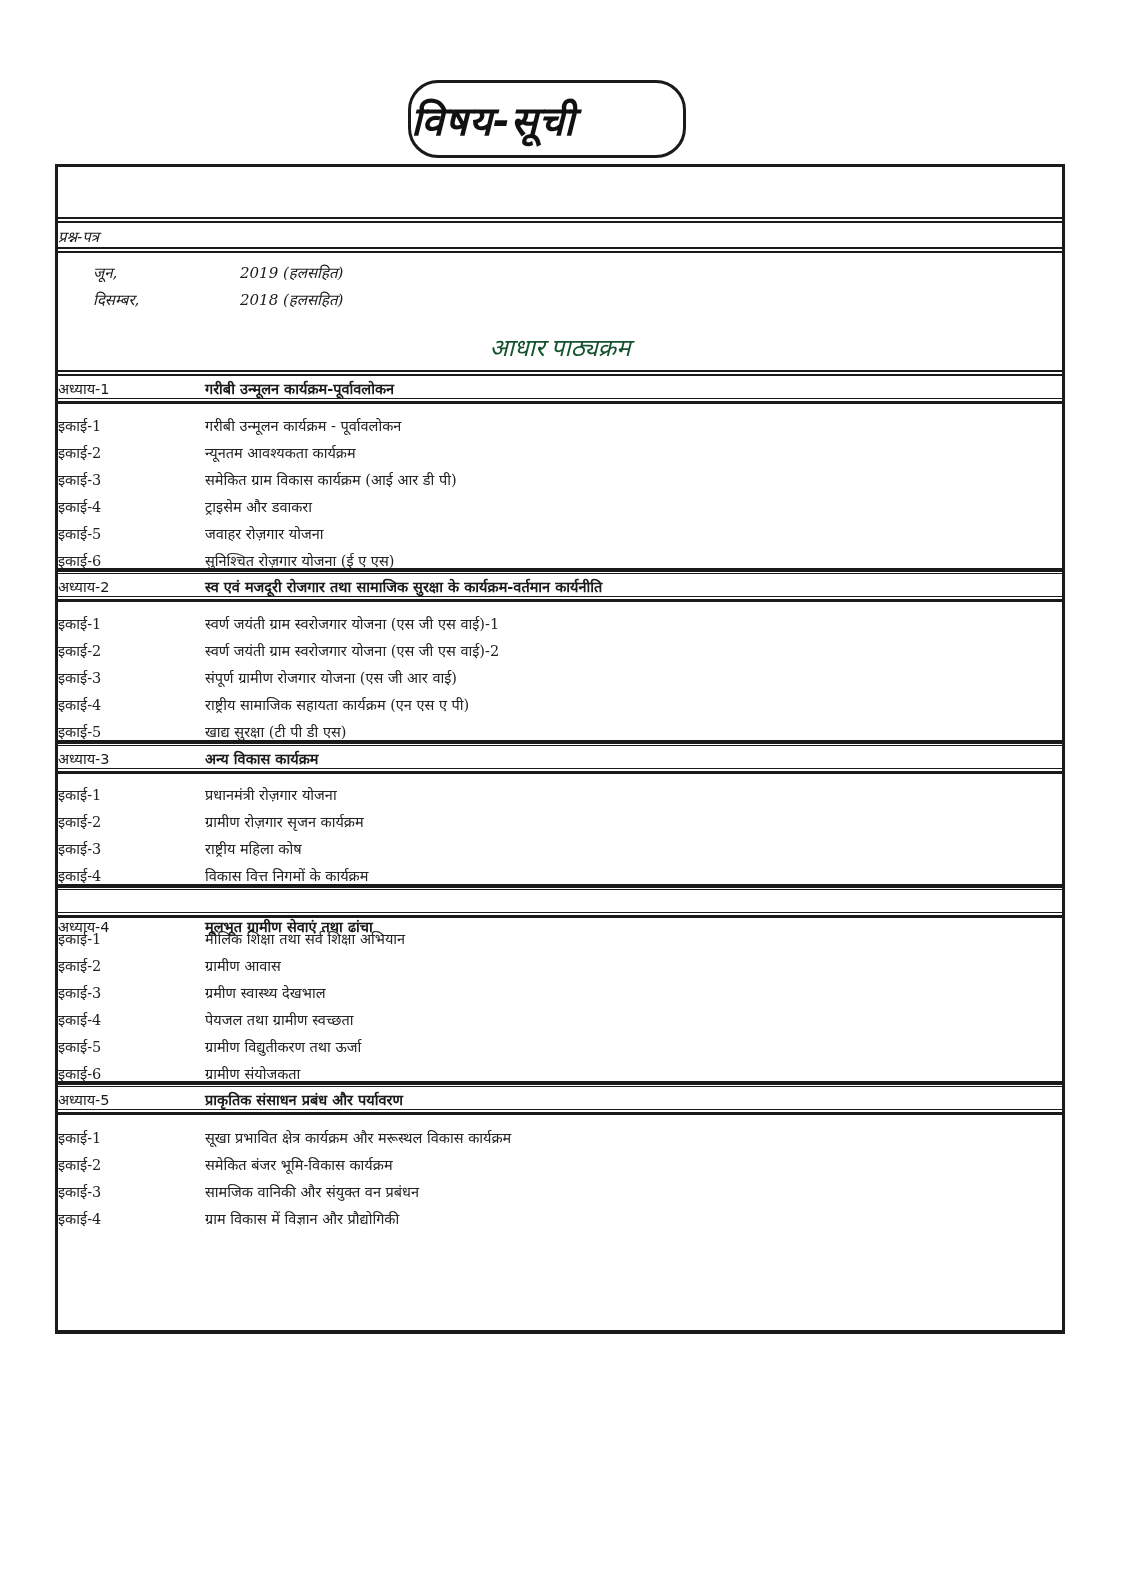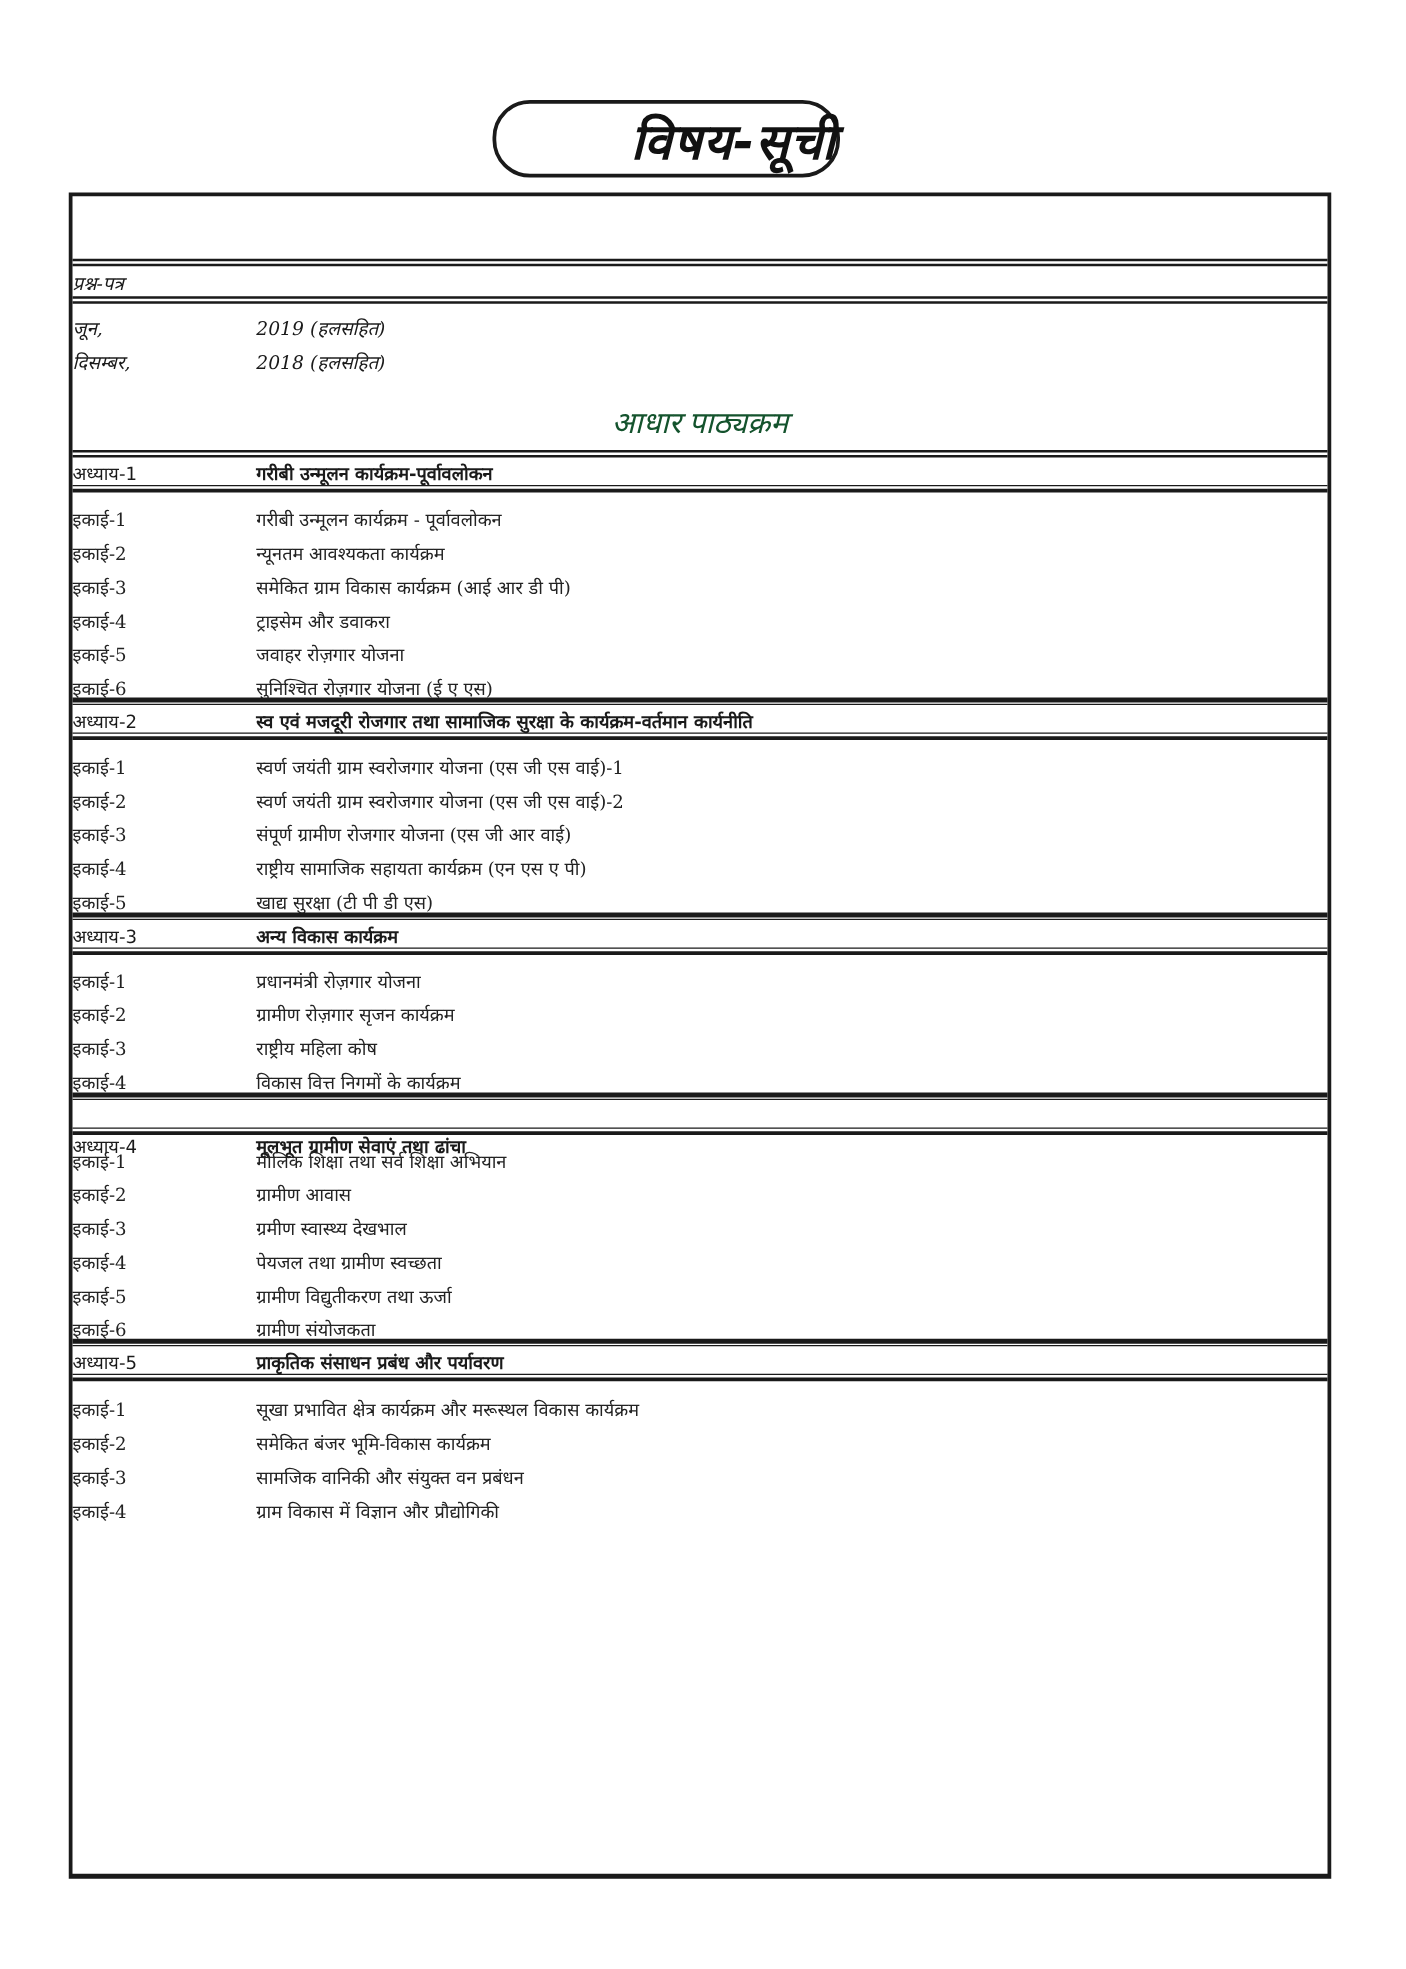--- a/index.html
+++ b/index.html
@@ -1,47 +1,47 @@
 <!DOCTYPE html>
 <html><head>
   <meta charset="utf-8">
   <style>
     * { margin: 0; padding: 0; box-sizing: border-box; }
     html, body { width: 1125px; height: 1575px; background: #ffffff; overflow: hidden; }
     body { position: relative; font-family: "DejaVu Serif", "Liberation Serif", serif; color: #1a1a1a; }
 
     .title-box {
-      position: absolute; left: 394px; top: 80px; width: 278px; height: 62px;
+      position: absolute; left: 408px; top: 80px; width: 278px; height: 78px;
       border: 3px solid #1a1a1a; border-radius: 30px;
-      display: flex; align-items: center; justify-content: flex-end;
+      display: flex; align-items: center; justify-content: flex-start;
     }
     .title-text {
       font-family: "DejaVu Sans", "Liberation Sans", sans-serif;
       font-size: 40px; font-weight: bold; font-style: italic; letter-spacing: 1px;
       color: #111;
     }
 
     .frame {
-      position: absolute; left: 55px; top: 154px; width: 1010px; height: 1349px;
+      position: absolute; left: 55px; top: 164px; width: 1010px; height: 1170px;
       border: 3px solid #1a1a1a; border-bottom-width: 4px;
     }
 
     .dline { position: absolute; left: 0; right: 0; height: 6px;
              border-top: 2px solid #1a1a1a; border-bottom: 2px solid #1a1a1a; }
     .tline { position: absolute; left: 0; right: 0; height: 6px;
              border-top: 4px solid #1a1a1a; border-bottom: 1px solid #1a1a1a; }
     .bline { position: absolute; left: 0; right: 0; height: 6px;
              border-top: 1px solid #1a1a1a; border-bottom: 3px solid #1a1a1a; }
 
     .row { position: absolute; left: 0; right: 0; height: 24px; display: flex; align-items: center; }
     .c1 { position: absolute; left: 0px; font-size: 15px; }
     .c2 { position: absolute; left: 147px; font-size: 15px; }
 
     .paper-label { font-style: italic; font-size: 15px; }
-    .italic { font-style: italic; }
+    .italic { font-style: italic; padding-left: 35px; }
 
     .section-heading {
       position: absolute; left: 0; right: 0; text-align: center;
       font-family: Liberation Serif, serif;
       font-size: 24px; font-style: italic; font-weight: normal; color: #14532d;
     }
     .chap .c1, .chap .c2 {
       font-family: "DejaVu Sans", "Liberation Sans", sans-serif; font-size: 14.5px; font-weight: bold;
     }
     .chap .c1 { font-weight: normal; text-align: right; }

